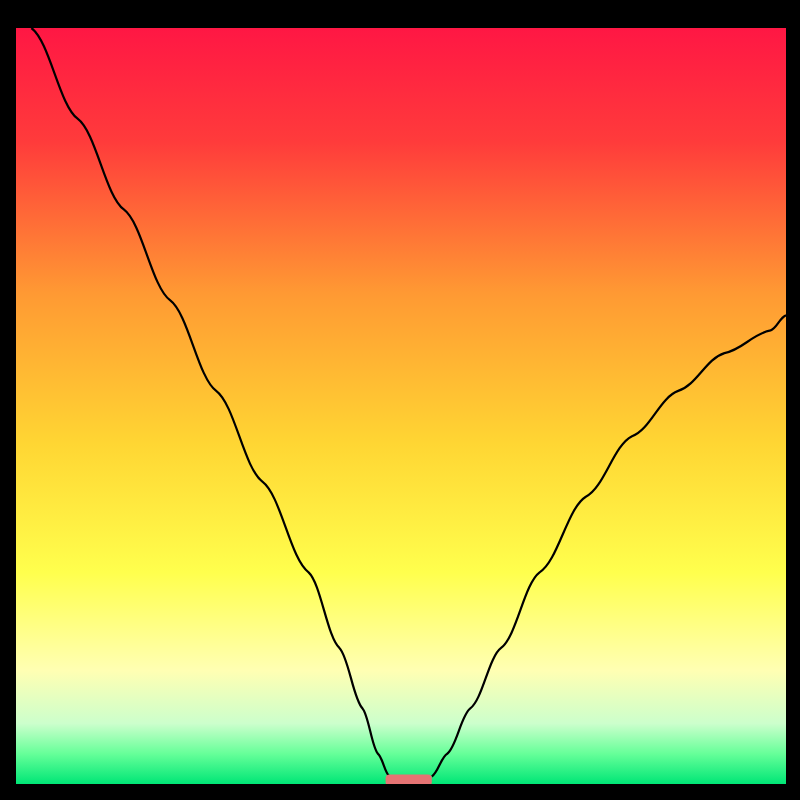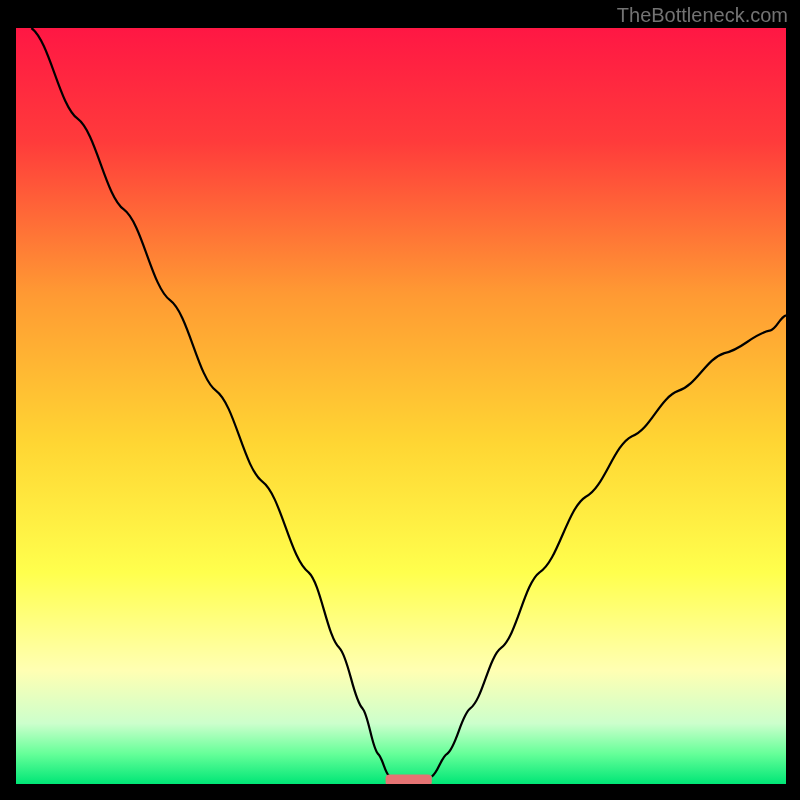--- a/index.html
+++ b/index.html
@@ -31,21 +31,20 @@
     left: 16px;
     top: 28px;
     width: 770px;
     height: 756px;
   }
 </style>
 </head>
 <body>
 
 <div class="container">
-  <div class="watermark">TheBottleneck.com</div>
   <div class="plot-area">
     <svg id="chart-svg" width="770" height="756" viewBox="0 0 770 756" preserveAspectRatio="none">
       <defs>
         <linearGradient id="bg-grad" x1="0" y1="0" x2="0" y2="1">
             <stop offset="0%" stop-color="#ff1744"></stop>
             <stop offset="15%" stop-color="#ff3b3b"></stop>
             <stop offset="35%" stop-color="#ff9933"></stop>
             <stop offset="55%" stop-color="#ffd633"></stop>
             <stop offset="72%" stop-color="#ffff4d"></stop>
             <stop offset="85%" stop-color="#ffffb3"></stop>

